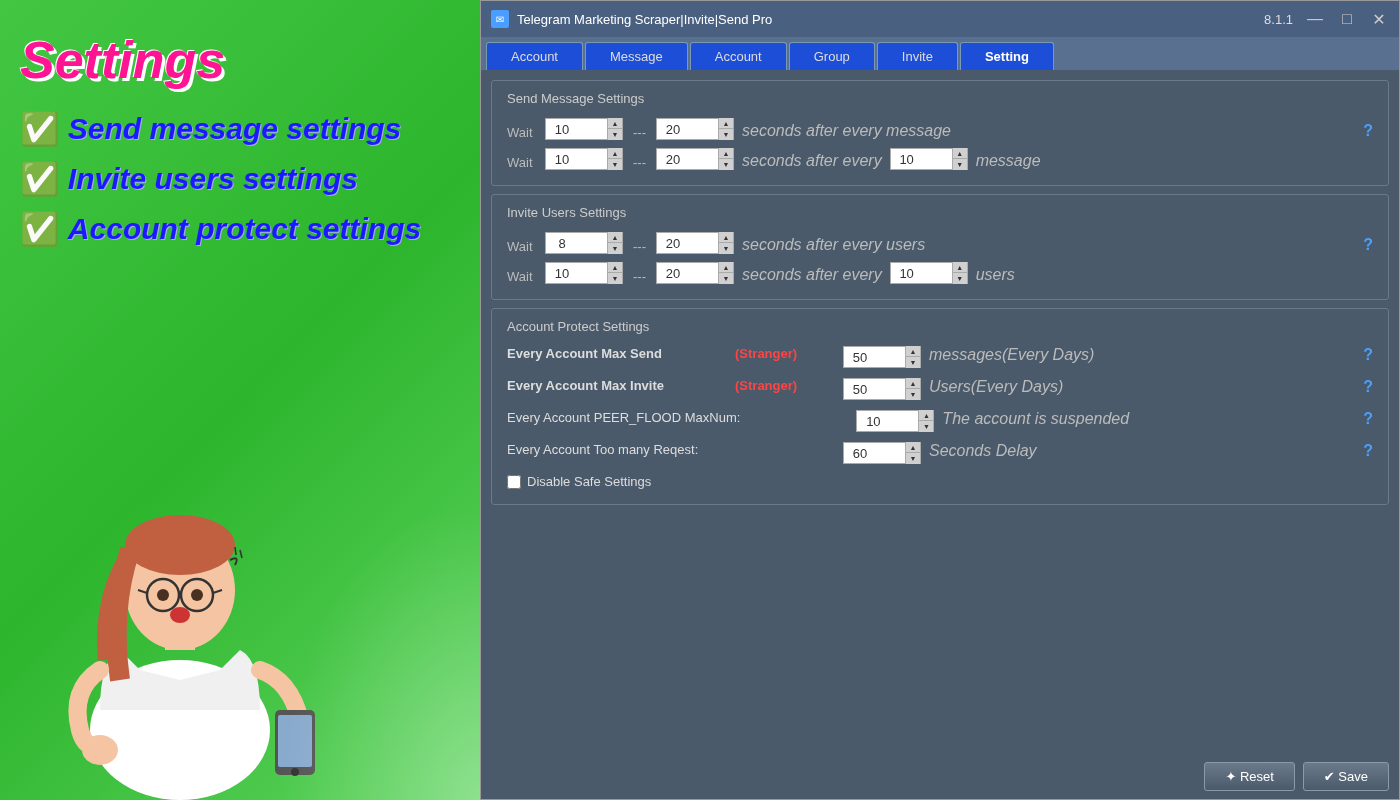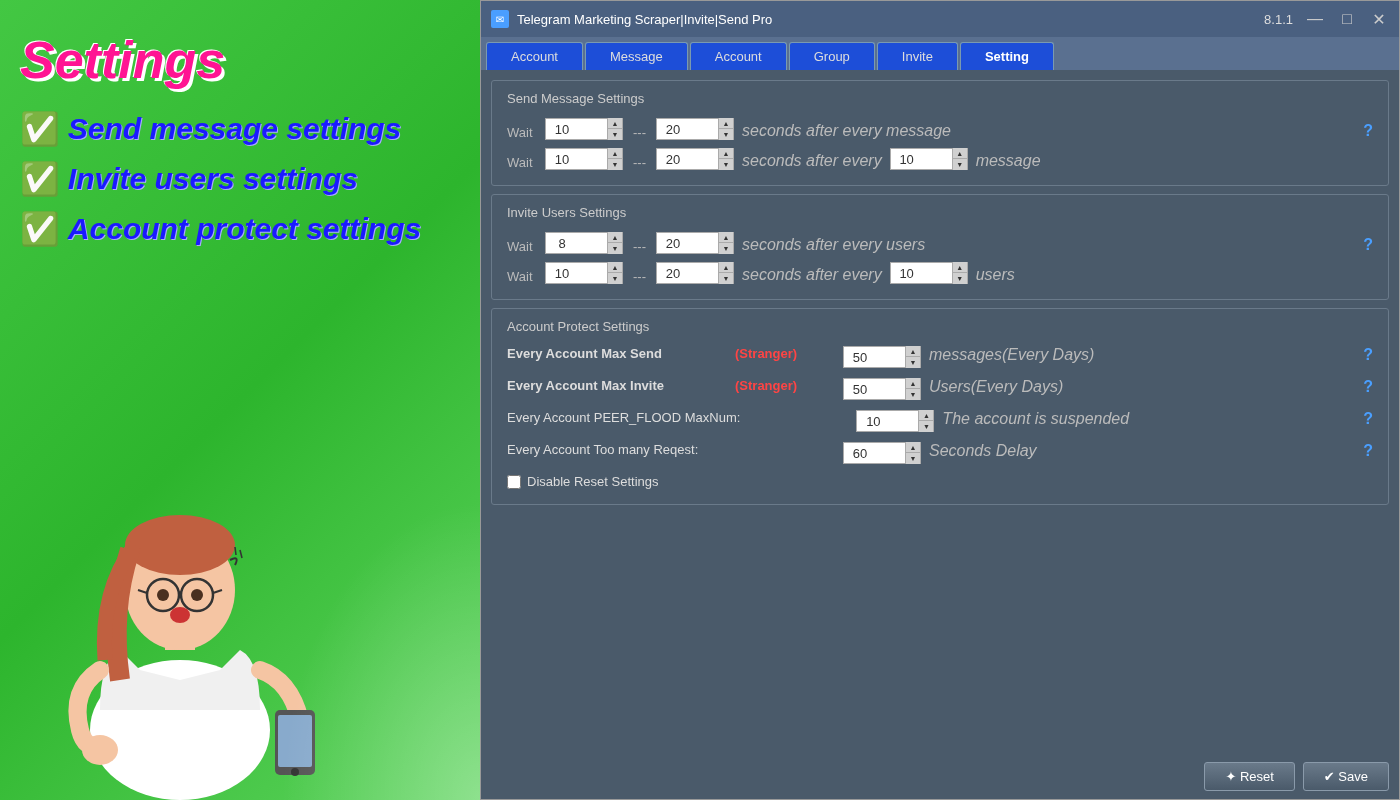--- a/index.html
+++ b/index.html
@@ -587,21 +587,21 @@
             <div class="spinner-arrow">▲</div>
             <div class="spinner-arrow">▼</div>
           </div>
         </div>
         <span class="row-label">Seconds Delay</span>
         <span class="help-btn">?</span>
       </div>
 
       <div class="checkbox-row">
         <input type="checkbox" style="">
-        <label class="checkbox-label">Disable Reset Settings</label>
+        <label class="checkbox-label">Disable Safe Settings</label>
       </div>
     </div>
 
     <div class="empty-section"></div>
   </div>
 
   <div class="bottom-bar">
     <button class="action-btn">✦ Reset</button>
     <button class="action-btn">✔ Save</button>
   </div>

